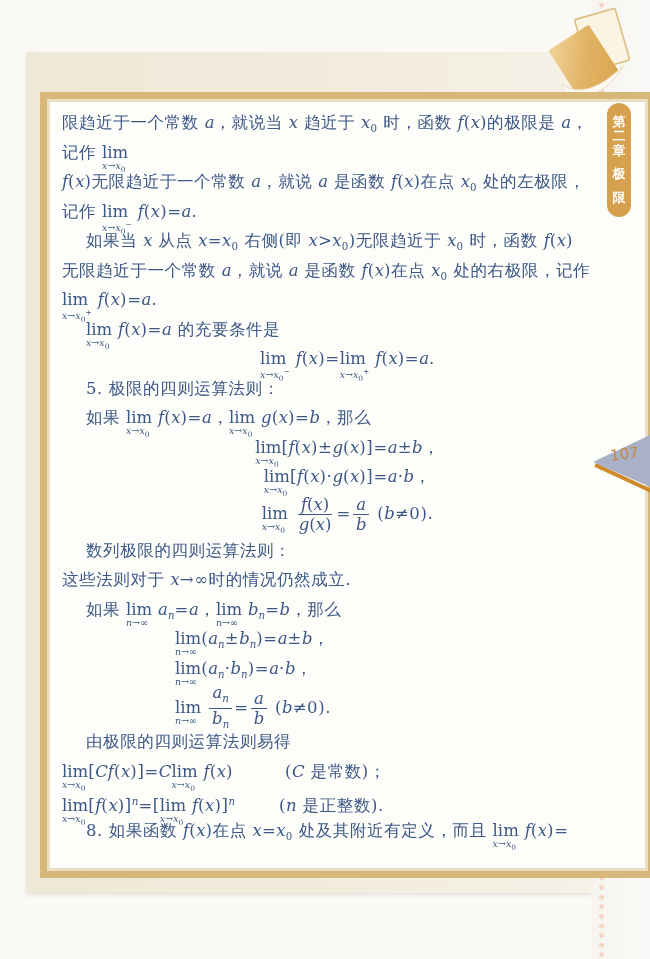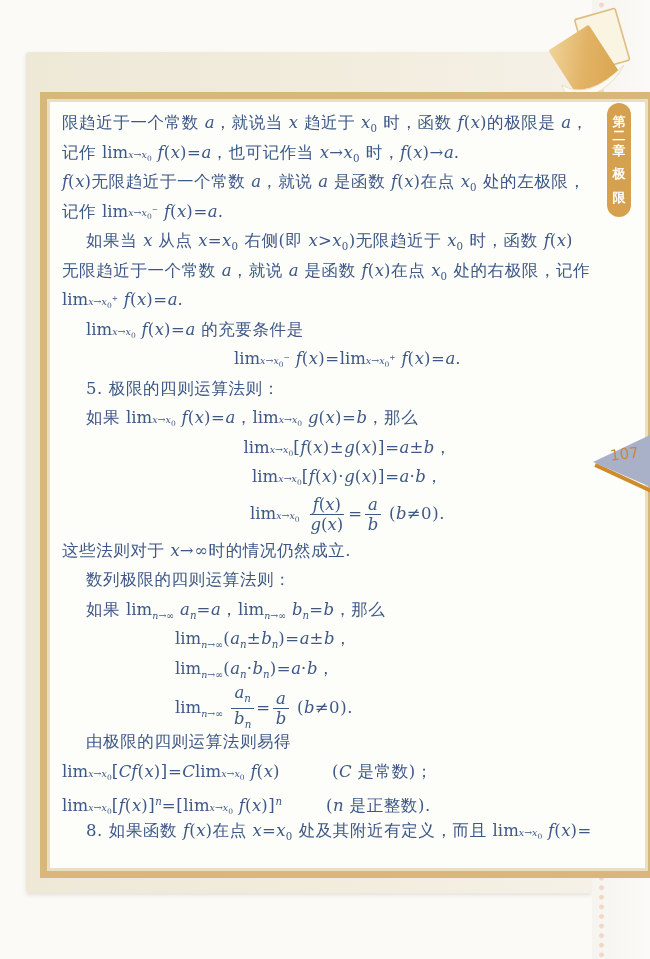--- a/index.html
+++ b/index.html
@@ -38,21 +38,21 @@
     position:absolute;left:3px;top:3px;right:3px;bottom:3px;
     padding:6px 12px 0 12px;color:var(--ink);font-size:16.5px;letter-spacing:.6px;
   }
   .line{white-space:pre;height:29.5px;line-height:29.5px;}
   .line.indent{padding-left:24px;}
   .line.center{text-align:center;}
   .line i{font-style:italic;letter-spacing:0;}
   .line sub{font-size:.62em;}
   .line sup{font-size:.62em;}
   
-  .lim{display:inline-flex;flex-direction:row;align-items:flex-end;vertical-align:baseline;letter-spacing:0;}
+  .lim{display:inline-flex;flex-direction:column;align-items:flex-start;vertical-align:baseline;letter-spacing:0;}
   .lim .lw{line-height:21px;}
   .lim .ls{font-size:9.5px;line-height:8px;margin-top:-1px;}
   .lim .ls sub,.lim .ls sup{font-size:7.5px;}
   
   .frac{display:inline-flex;flex-direction:column;align-items:center;vertical-align:middle;letter-spacing:0;margin:0 2px;}
   .frac .fn{line-height:19px;padding:0 3px;border-bottom:1.2px solid var(--ink);}
   .frac .fd{line-height:19px;padding:0 3px;}
   .gap{display:inline-block;}
   
   .chapter-tab{
@@ -103,35 +103,35 @@
   </g>
   <g transform="rotate(-33 45 60)">
     <rect x="22" y="28" width="48" height="58" rx="2" fill="url(#gtan2)"></rect>
   </g>
   <path d="M22 80 Q48 96 84 60 Q66 92 32 94 Q24 90 22 80 Z" fill="#fcfaf3" stroke="#eedfc2" stroke-width="1"></path>
 </svg>
 
 <div class="frame">
   <div class="lines">
       <div class="line"><span>限趋近于一个常数 <i>a</i>，就说当 <i>x</i> 趋近于 <i>x</i><sub>0</sub> 时，函数 <i>f</i>(<i>x</i>)的极限是 <i>a</i>，</span></div>
-      <div class="line"><span>记作 </span><span class="lim"><span class="lw">lim</span><span class="ls"><i>x</i>→<i>x</i><sub>0</sub></span></span><span> <i>f</i>(<i>x</i>)=<i>a</i>，也可记作当 <i>x</i>→<i>x</i><sub>0</sub> 时，<i>f</i>(<i>x</i>)→<i>a</i>.</span></div>
+      <div class="line"><span>记作 </span><span class="lim"><span class="lw">lim</span><span class="ls"><i>x</i>→<i>x</i><sub>0</sub></span></span></div>
       <div class="line"><span><i>f</i>(<i>x</i>)无限趋近于一个常数 <i>a</i>，就说 <i>a</i> 是函数 <i>f</i>(<i>x</i>)在点 <i>x</i><sub>0</sub> 处的左极限，</span></div>
       <div class="line"><span>记作 </span><span class="lim"><span class="lw">lim</span><span class="ls"><i>x</i>→<i>x</i><sub>0</sub><sup>−</sup></span></span><span> <i>f</i>(<i>x</i>)=<i>a</i>.</span></div>
       <div class="line indent"><span>如果当 <i>x</i> 从点 <i>x</i>=<i>x</i><sub>0</sub> 右侧(即 <i>x</i>&gt;<i>x</i><sub>0</sub>)无限趋近于 <i>x</i><sub>0</sub> 时，函数 <i>f</i>(<i>x</i>)</span></div>
       <div class="line"><span>无限趋近于一个常数 <i>a</i>，就说 <i>a</i> 是函数 <i>f</i>(<i>x</i>)在点 <i>x</i><sub>0</sub> 处的右极限，记作</span></div>
       <div class="line"><span class="lim"><span class="lw">lim</span><span class="ls"><i>x</i>→<i>x</i><sub>0</sub><sup>+</sup></span></span><span> <i>f</i>(<i>x</i>)=<i>a</i>.</span></div>
       <div class="line indent"><span class="lim"><span class="lw">lim</span><span class="ls"><i>x</i>→<i>x</i><sub>0</sub></span></span><span> <i>f</i>(<i>x</i>)=<i>a</i> 的充要条件是</span></div>
       <div class="line center"><span class="lim"><span class="lw">lim</span><span class="ls"><i>x</i>→<i>x</i><sub>0</sub><sup>−</sup></span></span><span> <i>f</i>(<i>x</i>)=</span><span class="lim"><span class="lw">lim</span><span class="ls"><i>x</i>→<i>x</i><sub>0</sub><sup>+</sup></span></span><span> <i>f</i>(<i>x</i>)=<i>a</i>.</span></div>
       <div class="line indent"><span>5. 极限的四则运算法则：</span></div>
       <div class="line indent"><span>如果 </span><span class="lim"><span class="lw">lim</span><span class="ls"><i>x</i>→<i>x</i><sub>0</sub></span></span><span> <i>f</i>(<i>x</i>)=<i>a</i>，</span><span class="lim"><span class="lw">lim</span><span class="ls"><i>x</i>→<i>x</i><sub>0</sub></span></span><span> <i>g</i>(<i>x</i>)=<i>b</i>，那么</span></div>
       <div class="line center"><span class="lim"><span class="lw">lim</span><span class="ls"><i>x</i>→<i>x</i><sub>0</sub></span></span><span>[<i>f</i>(<i>x</i>)±<i>g</i>(<i>x</i>)]=<i>a</i>±<i>b</i>，</span></div>
       <div class="line center"><span class="lim"><span class="lw">lim</span><span class="ls"><i>x</i>→<i>x</i><sub>0</sub></span></span><span>[<i>f</i>(<i>x</i>)·<i>g</i>(<i>x</i>)]=<i>a</i>·<i>b</i>，</span></div>
       <div class="line center" style="height: 44px; line-height: 44px;"><span class="lim"><span class="lw">lim</span><span class="ls"><i>x</i>→<i>x</i><sub>0</sub></span></span><span> </span><span class="frac"><span class="fn"><i>f</i>(<i>x</i>)</span><span class="fd"><i>g</i>(<i>x</i>)</span></span><span>=</span><span class="frac"><span class="fn"><i>a</i></span><span class="fd"><i>b</i></span></span><span> (<i>b</i>≠0).</span></div>
+      <div class="line indent"><span>数列极限的四则运算法则：</span></div>
       <div class="line"><span>这些法则对于 <i>x</i>→∞时的情况仍然成立.</span></div>
-      <div class="line indent"><span>数列极限的四则运算法则：</span></div>
       <div class="line indent"><span>如果 </span><span class="lim"><span class="lw">lim</span><span class="ls"><i>n</i>→∞</span></span><span> <i>a</i><sub><i>n</i></sub>=<i>a</i>，</span><span class="lim"><span class="lw">lim</span><span class="ls"><i>n</i>→∞</span></span><span> <i>b</i><sub><i>n</i></sub>=<i>b</i>，那么</span></div>
       <div class="line" style="padding-left: 113px;"><span class="lim"><span class="lw">lim</span><span class="ls"><i>n</i>→∞</span></span><span>(<i>a</i><sub><i>n</i></sub>±<i>b</i><sub><i>n</i></sub>)=<i>a</i>±<i>b</i>，</span></div>
       <div class="line" style="padding-left: 113px;"><span class="lim"><span class="lw">lim</span><span class="ls"><i>n</i>→∞</span></span><span>(<i>a</i><sub><i>n</i></sub>·<i>b</i><sub><i>n</i></sub>)=<i>a</i>·<i>b</i>，</span></div>
       <div class="line" style="padding-left: 113px; height: 44px; line-height: 44px;"><span class="lim"><span class="lw">lim</span><span class="ls"><i>n</i>→∞</span></span><span> </span><span class="frac"><span class="fn"><i>a</i><sub><i>n</i></sub></span><span class="fd"><i>b</i><sub><i>n</i></sub></span></span><span>=</span><span class="frac"><span class="fn"><i>a</i></span><span class="fd"><i>b</i></span></span><span> (<i>b</i>≠0).</span></div>
       <div class="line indent"><span>由极限的四则运算法则易得</span></div>
       <div class="line"><span class="lim"><span class="lw">lim</span><span class="ls"><i>x</i>→<i>x</i><sub>0</sub></span></span><span>[<i>Cf</i>(<i>x</i>)]=<i>C</i></span><span class="lim"><span class="lw">lim</span><span class="ls"><i>x</i>→<i>x</i><sub>0</sub></span></span><span> <i>f</i>(<i>x</i>)</span><span class="gap" style="width: 52px;"></span><span>(<i>C</i> 是常数)；</span></div>
       <div class="line"><span class="lim"><span class="lw">lim</span><span class="ls"><i>x</i>→<i>x</i><sub>0</sub></span></span><span>[<i>f</i>(<i>x</i>)]<sup><i>n</i></sup>=[</span><span class="lim"><span class="lw">lim</span><span class="ls"><i>x</i>→<i>x</i><sub>0</sub></span></span><span> <i>f</i>(<i>x</i>)]<sup><i>n</i></sup></span><span class="gap" style="width: 44px;"></span><span>(<i>n</i> 是正整数).</span></div>
       <div class="line indent"><span>8. 如果函数 <i>f</i>(<i>x</i>)在点 <i>x</i>=<i>x</i><sub>0</sub> 处及其附近有定义，而且 </span><span class="lim"><span class="lw">lim</span><span class="ls"><i>x</i>→<i>x</i><sub>0</sub></span></span><span> <i>f</i>(<i>x</i>)=</span></div>
     </div>
 </div>

